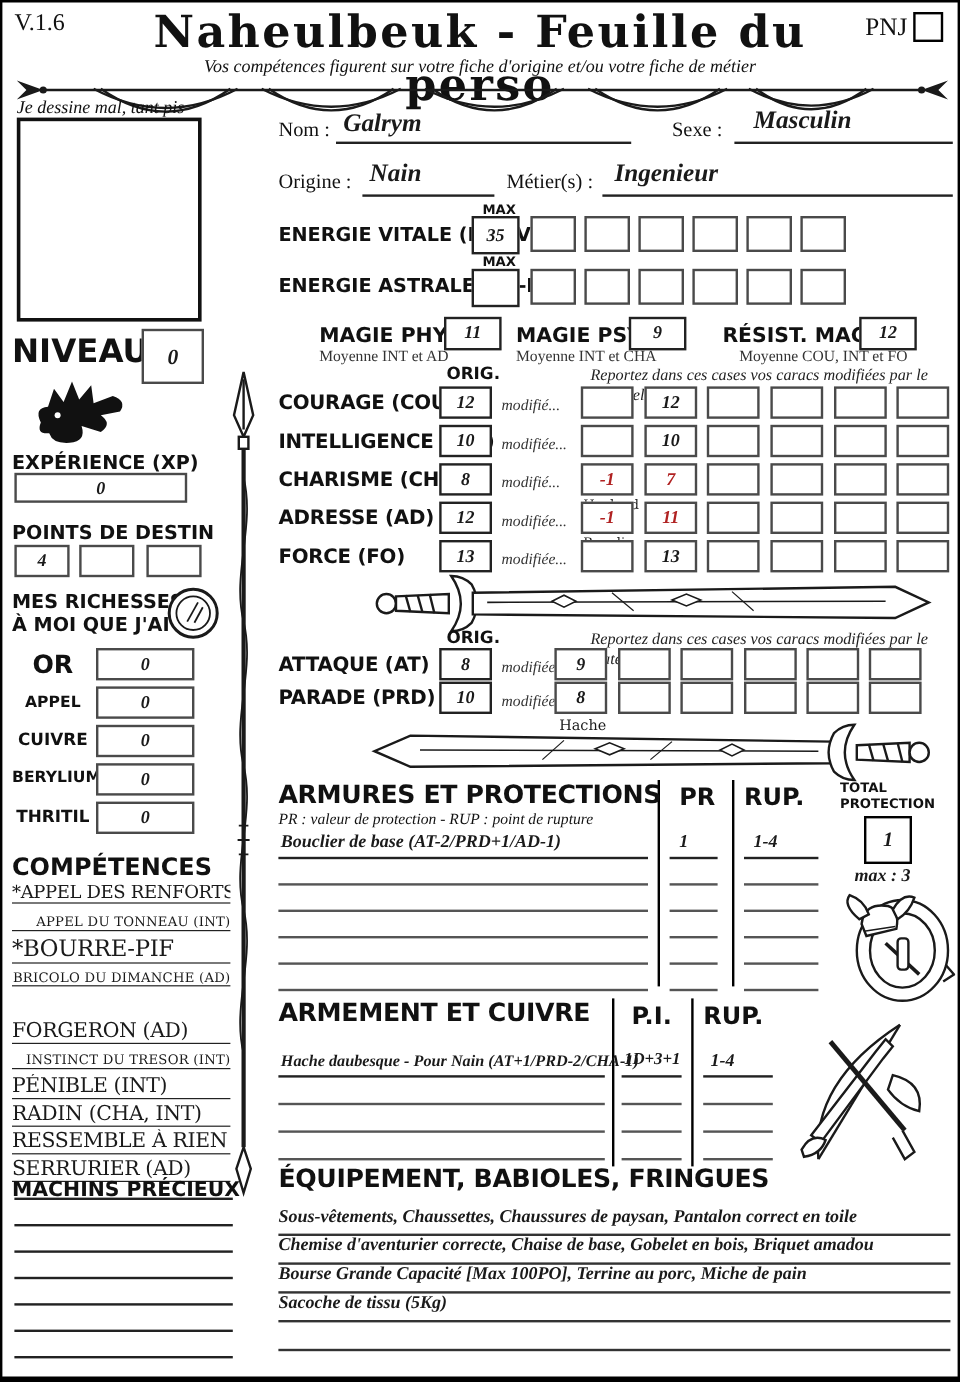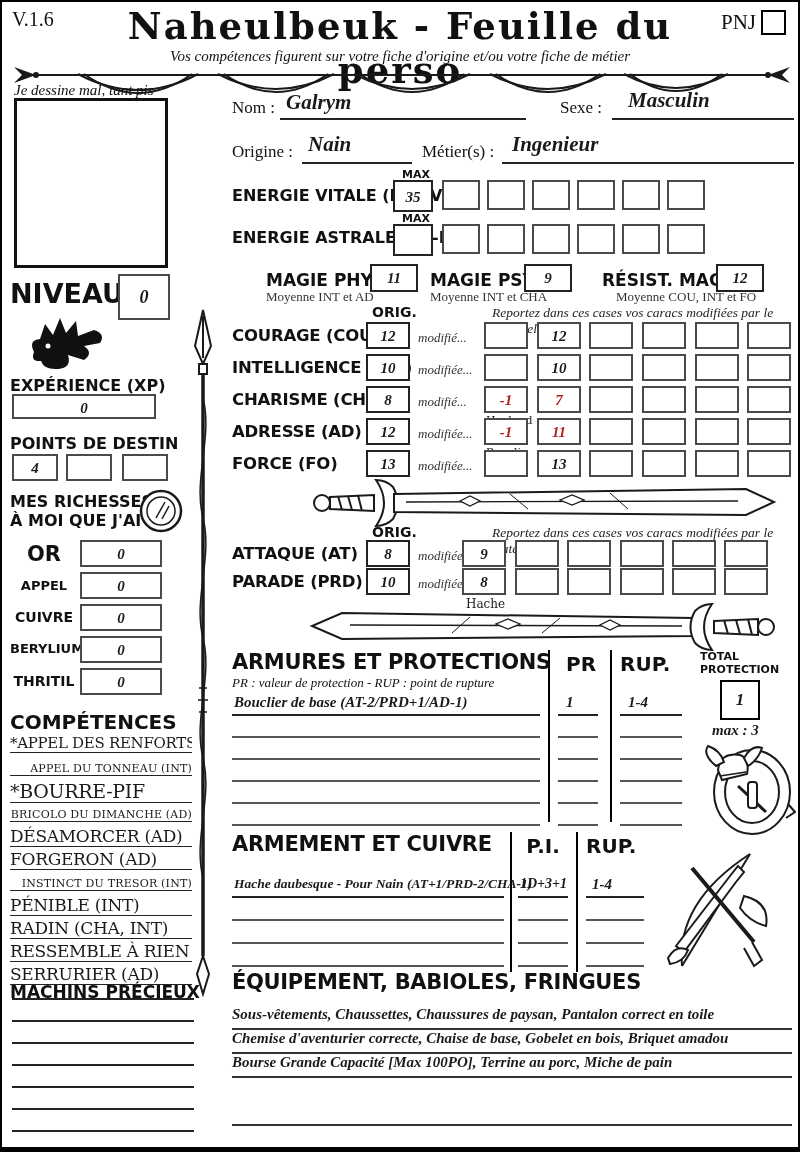--- a/index.html
+++ b/index.html
@@ -141,21 +141,20 @@
     <div class="bh cur-label" style="top:559px;font-size:13px">BERYLIUM</div>
     <div class="cbox hw cur-box" style="top:554px">0</div>
     <div class="bh cur-label" style="top:591px;font-size:14px">THRITIL</div>
     <div class="cbox hw cur-box" style="top:586px">0</div>
 
     <div class="bh comp-title">COMPÉTENCES</div>
     <div class="hp comp-item comp-lg" style="top:652px;font-size:15px">*APPEL DES RENFORTS</div>
     <div class="hp comp-item comp-sm" style="top:675px">APPEL DU TONNEAU (INT)</div>
     <div class="hp comp-item comp-lg" style="top:698px;font-size:19px">*BOURRE-PIF</div>
     <div class="hp comp-item comp-sm" style="top:721px">BRICOLO DU DIMANCHE (AD)</div>
-    <div class="hp comp-item comp-lg" style="top:744px">DÉSAMORCER (AD)</div>
     <div class="hp comp-item comp-lg" style="top:767px">FORGERON (AD)</div>
     <div class="hp comp-item comp-sm" style="top:790px">INSTINCT DU TRESOR (INT)</div>
     <div class="hp comp-item comp-lg" style="top:813px">PÉNIBLE (INT)</div>
     <div class="hp comp-item comp-lg" style="top:836px">RADIN (CHA, INT)</div>
     <div class="hp comp-item comp-lg" style="top:859px">RESSEMBLE À RIEN</div>
     <div class="hp comp-item comp-lg" style="top:882px">SERRURIER (AD)</div>
 
     <div class="bh machins-title">MACHINS PRÉCIEUX</div>
     <div class="uline" style="left:2px;top:916px;width:182px"></div>
     <div class="uline" style="left:2px;top:938px;width:182px"></div>
@@ -427,19 +426,20 @@
           <path d="M94,92 L104,110 L96,116 L86,98" fill="#fff"></path>
         </g>
       </svg>
     </div>
 
     <div class="sec" style="top:884px;height:176px">
       <div class="bh sec-title">ÉQUIPEMENT, BABIOLES, FRINGUES</div>
       <div class="eq-line hw" style="left:2px;top:36px;width:560px;height:22px">Sous-vêtements, Chaussettes, Chaussures de paysan, Pantalon correct en toile</div>
       <div class="eq-line hw" style="left:2px;top:60px;width:560px;height:22px">Chemise d'aventurier correcte, Chaise de base, Gobelet en bois, Briquet amadou</div>
       <div class="eq-line hw" style="left:2px;top:84px;width:560px;height:22px">Bourse Grande Capacité [Max 100PO], Terrine au porc, Miche de pain</div>
+      <div class="eq-line hw" style="left:2px;top:108px;width:560px;height:22px">Sacoche de tissu (5Kg)</div>
       <div class="eq-line hw" style="left:2px;top:132px;width:560px;height:22px"></div>
       <div class="eq-line hw" style="left:2px;top:156px;width:560px;height:22px"></div>
       <div class="eq-line hw" style="left:2px;top:178px;width:560px;height:20px"></div>
     </div>
 
   </div>
 </div>
 
 </body></html>

